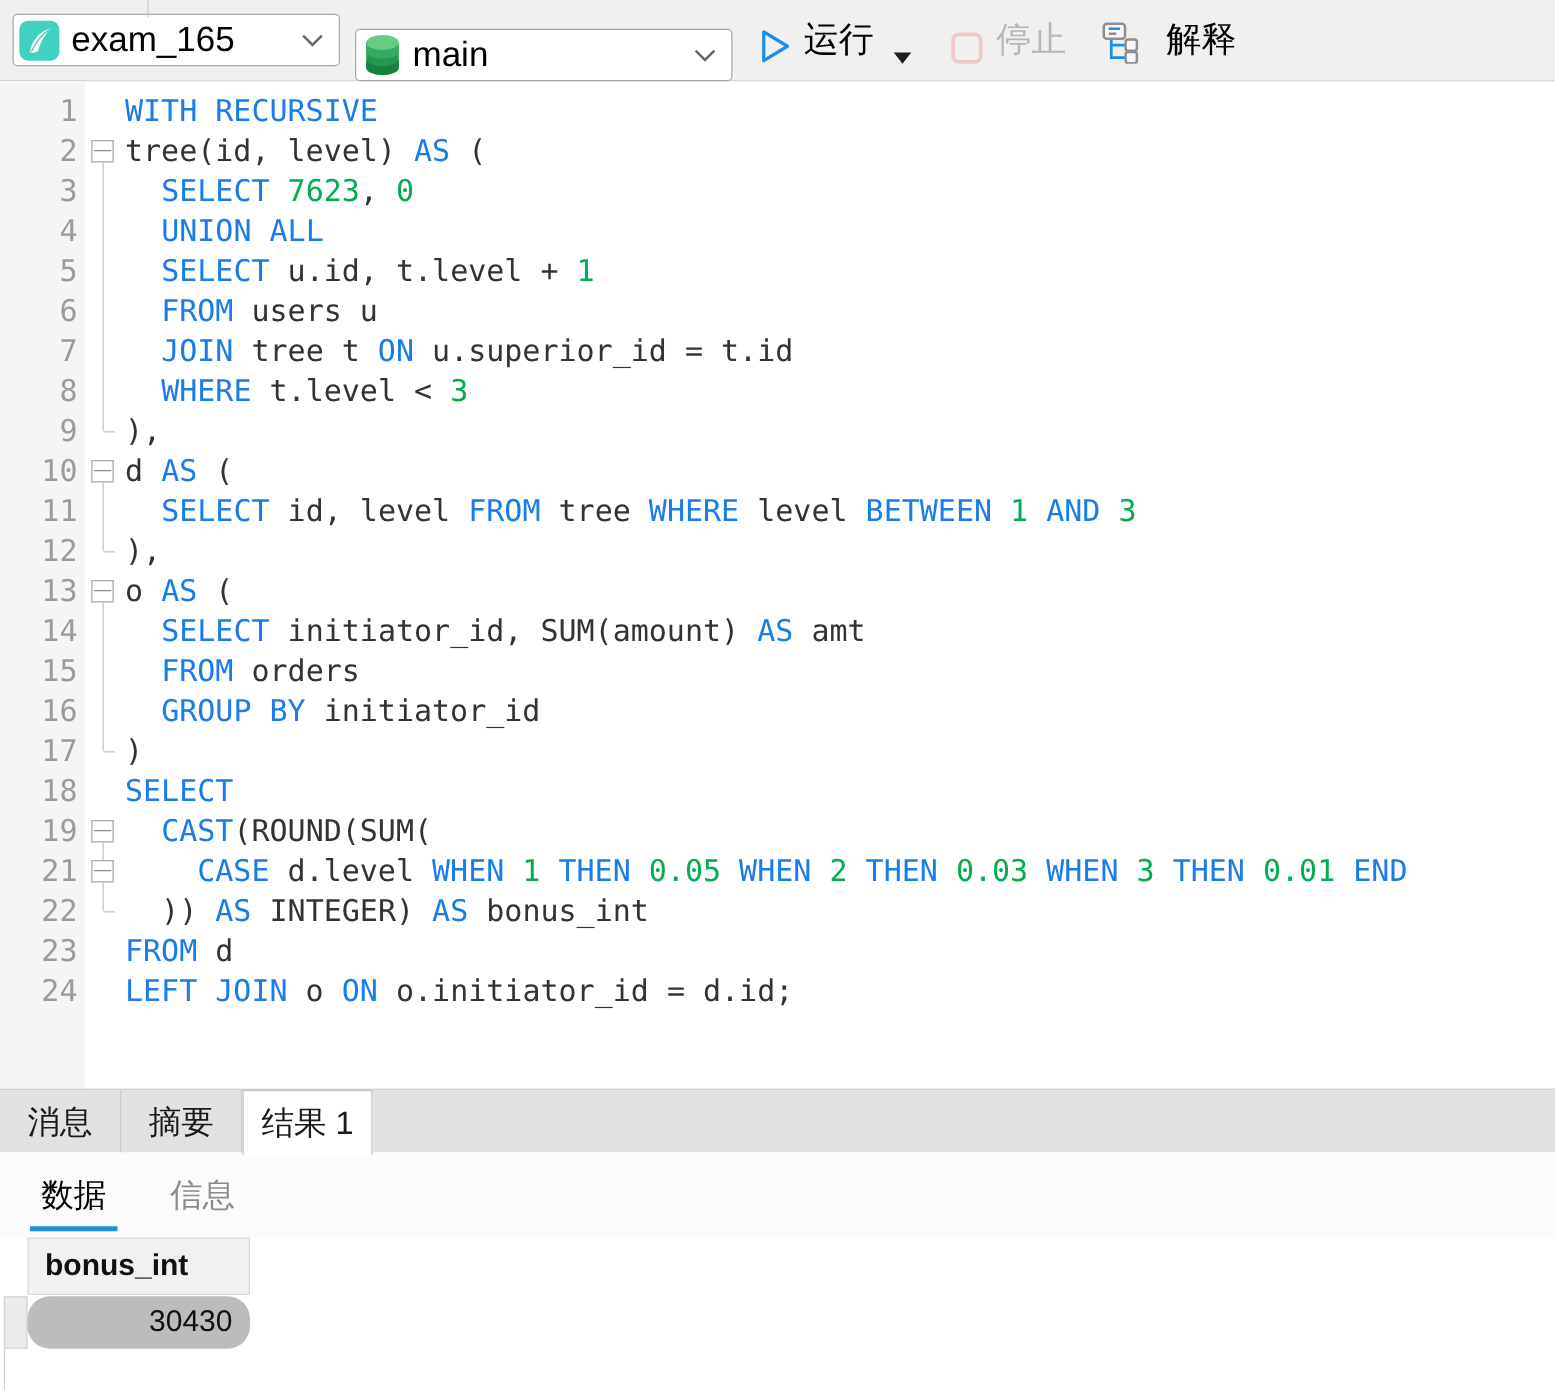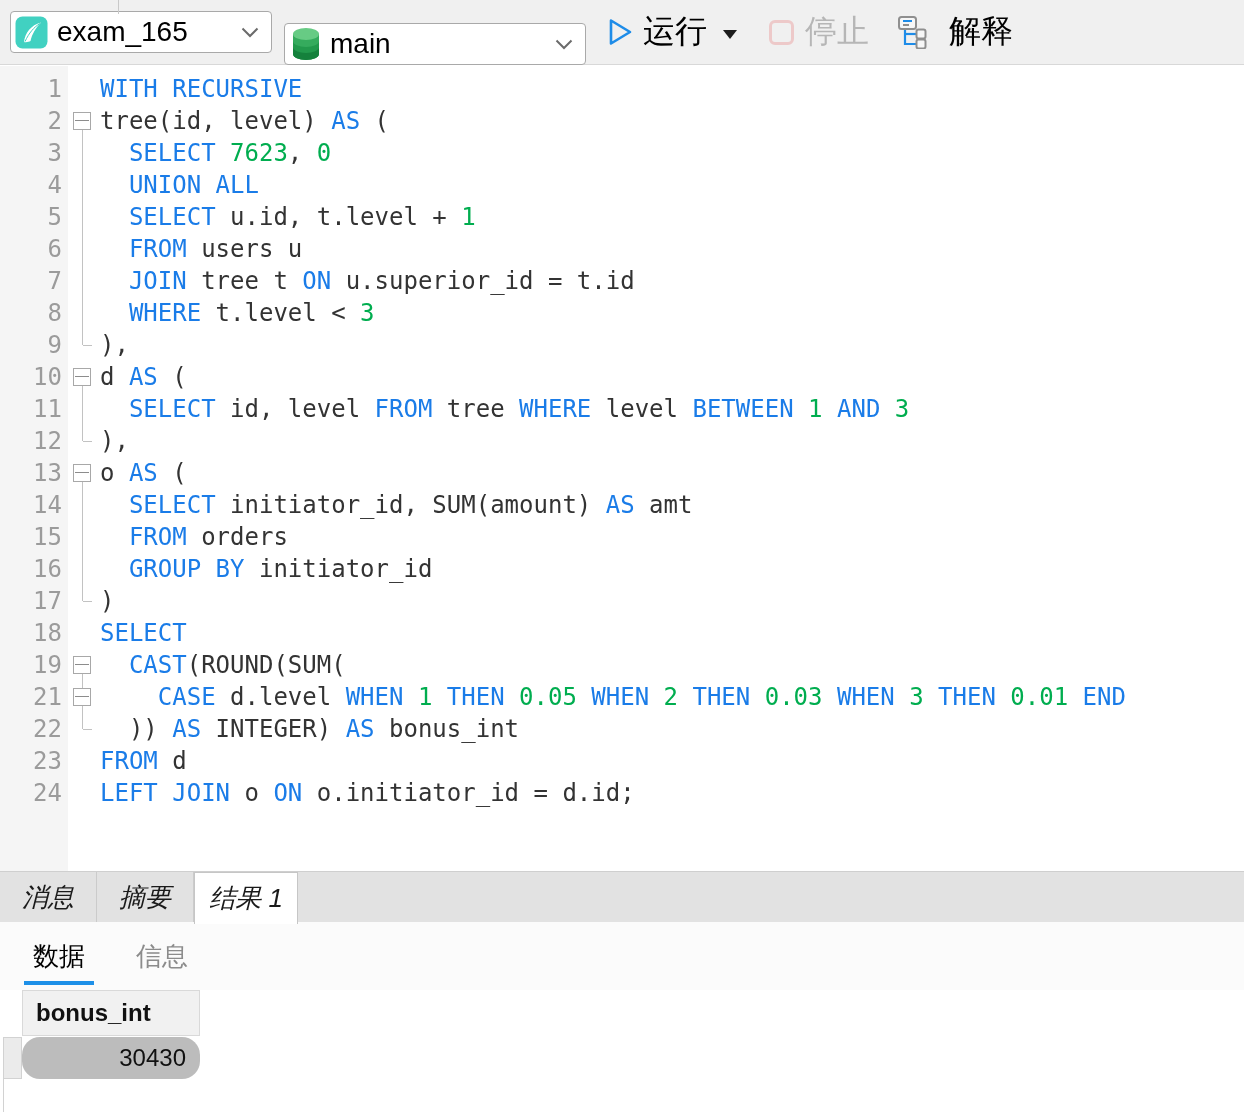--- a/index.html
+++ b/index.html
@@ -13,21 +13,21 @@
   .top-tick { position:absolute; left:118px; top:0; width:1px; height:14px; background:#c9c9c9; }
   .combo { height:42px; background:#fff; border:1px solid #a9a9a9; border-radius:4px;
            display:flex; align-items:center; cursor:default; }
   .combo-conn { width:262px; margin-left:10px; }
   .combo-db   { width:302px; margin-left:12px;margin-top:24px; }
   .combo .txt { font-size:28px; color:#000; margin-left:9px; white-space:nowrap; }
   .combo .chev { margin-left:auto; margin-right:12px; display:flex; }
   .sqlite-ic { width:33px; height:33px; margin-left:4px; flex-shrink:0; }
   .db-ic { width:30px; height:34px; margin-left:6px; flex-shrink:0; }
 
-  .tbtn { display:flex; align-items:center; font-size:32px; color:#000; white-space:nowrap; }
+  .tbtn { display:flex; align-items:flex-end; font-size:28px; color:#000; white-space:nowrap; }
   .btn-run { margin-left:22px; }
   .btn-run .lbl { margin-left:10px; }
   .run-caret { width:0; height:0; border-left:7px solid transparent; border-right:7px solid transparent;
                border-top:9px solid #1c1c1c; margin-left:16px; margin-top:4px; }
   .btn-stop { margin-left:32px; }
   .btn-stop .sq { width:25px; height:25px; border:3px solid #edc9c9; border-radius:6px; background:transparent; }
   .btn-stop .lbl { margin-left:11px; color:#b6b6b6; }
   .btn-explain { margin-left:26px; }
   .btn-explain .lbl { margin-left:20px; }
 
@@ -50,21 +50,21 @@
   .fold .bx::after { content:""; position:absolute; left:1px; right:1px; top:7px; height:1px; background:#8c8c8c; }
   .codetext { white-space:pre; padding-left:2px; color:var(--plain,#333); }
   .t-k { color:var(--kw,#1a7ce8); }
   .t-n { color:var(--num,#00ad4f); }
   .t-p { color:var(--plain,#333); }
 
   
   .tabbar { position:absolute; left:0; top:871px; width:1244px; height:51px;
             background:#e2e2e2; border-top:1px solid #cfcfcf; display:flex; }
   .tab { width:97px; height:50px; display:flex; align-items:center; justify-content:center;
-         font-size:26px; color:#1a1a1a; border-right:1px solid #cbcbcb; cursor:default;font-style:italic; }
+         font-size:26px; color:#1a1a1a; border-right:1px solid #cbcbcb; cursor:default; }
   .tab.active { width:104px; height:52px; background:#fff; border:1px solid #c6c6c6;
                 border-bottom:none; z-index:2; }
 
   
   .subtabs { position:absolute; left:0; top:922px; width:1244px; height:68px; background:#fbfbfb;
              display:flex; align-items:stretch; }
   .subtab { position:relative; display:flex; align-items:center; padding:0 9px; font-size:26px;
             color:#8c8c8c; cursor:default; }
   .subtab:first-child { margin-left:24px; }
   .subtab + .subtab { margin-left:33px; }

